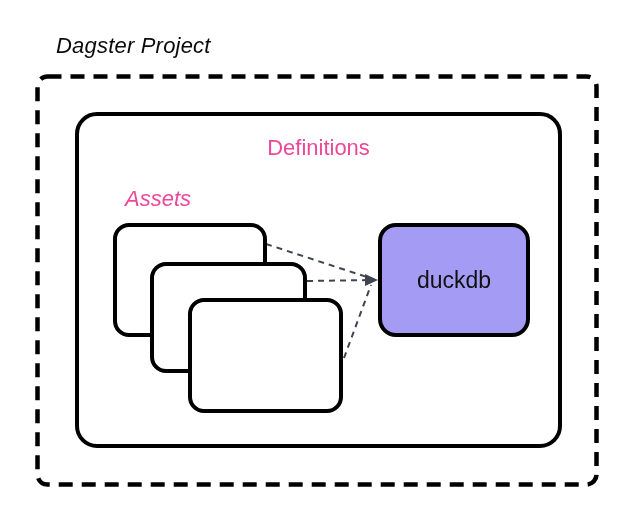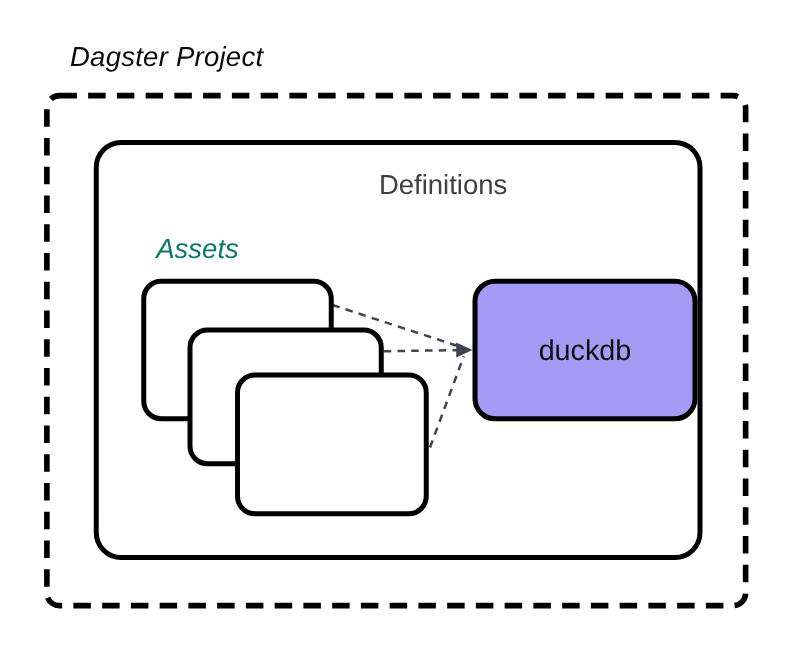--- a/index.html
+++ b/index.html
@@ -46,49 +46,48 @@
     border-radius: 22px;
     z-index: 1;
   }
   .definitions-title {
     position: absolute;
     left: 75px;
     top: 135px;
     width: 487px;
     text-align: center;
     font-size: 22px;
-    color: #404040;
+    color: #ec4899;
     z-index: 5;
-    padding-left: 36px;
   }
   .section-label {
     position: absolute;
     font-size: 22px;
     font-style: italic;
     font-weight: 500;
-    color: #0f766e;
+    color: #ec4899;
     z-index: 5;
   }
   .assets-label { left: 125px; top: 186px; }
   .resource-label { left: 385px; top: 186px; }
   .asset-card {
     position: absolute;
     box-sizing: border-box;
     background: #ffffff;
     border: 4.5px solid #000000;
     border-radius: 16px;
   }
   .asset-card-1 { left: 113px; top: 223px; width: 154px; height: 114px; z-index: 3; }
   .asset-card-2 { left: 150px; top: 262px; width: 157px; height: 111px; z-index: 4; }
   .asset-card-3 { left: 188px; top: 298px; width: 155px; height: 115px; z-index: 5; }
   .resource-node {
     position: absolute;
     left: 378px;
     top: 223px;
-    width: 180px;
+    width: 152px;
     height: 114px;
     box-sizing: border-box;
     border: 4.5px solid #000000;
     border-radius: 18px;
     display: flex;
     align-items: center;
     justify-content: center;
     z-index: 3;
   }
   .resource-node-label {

